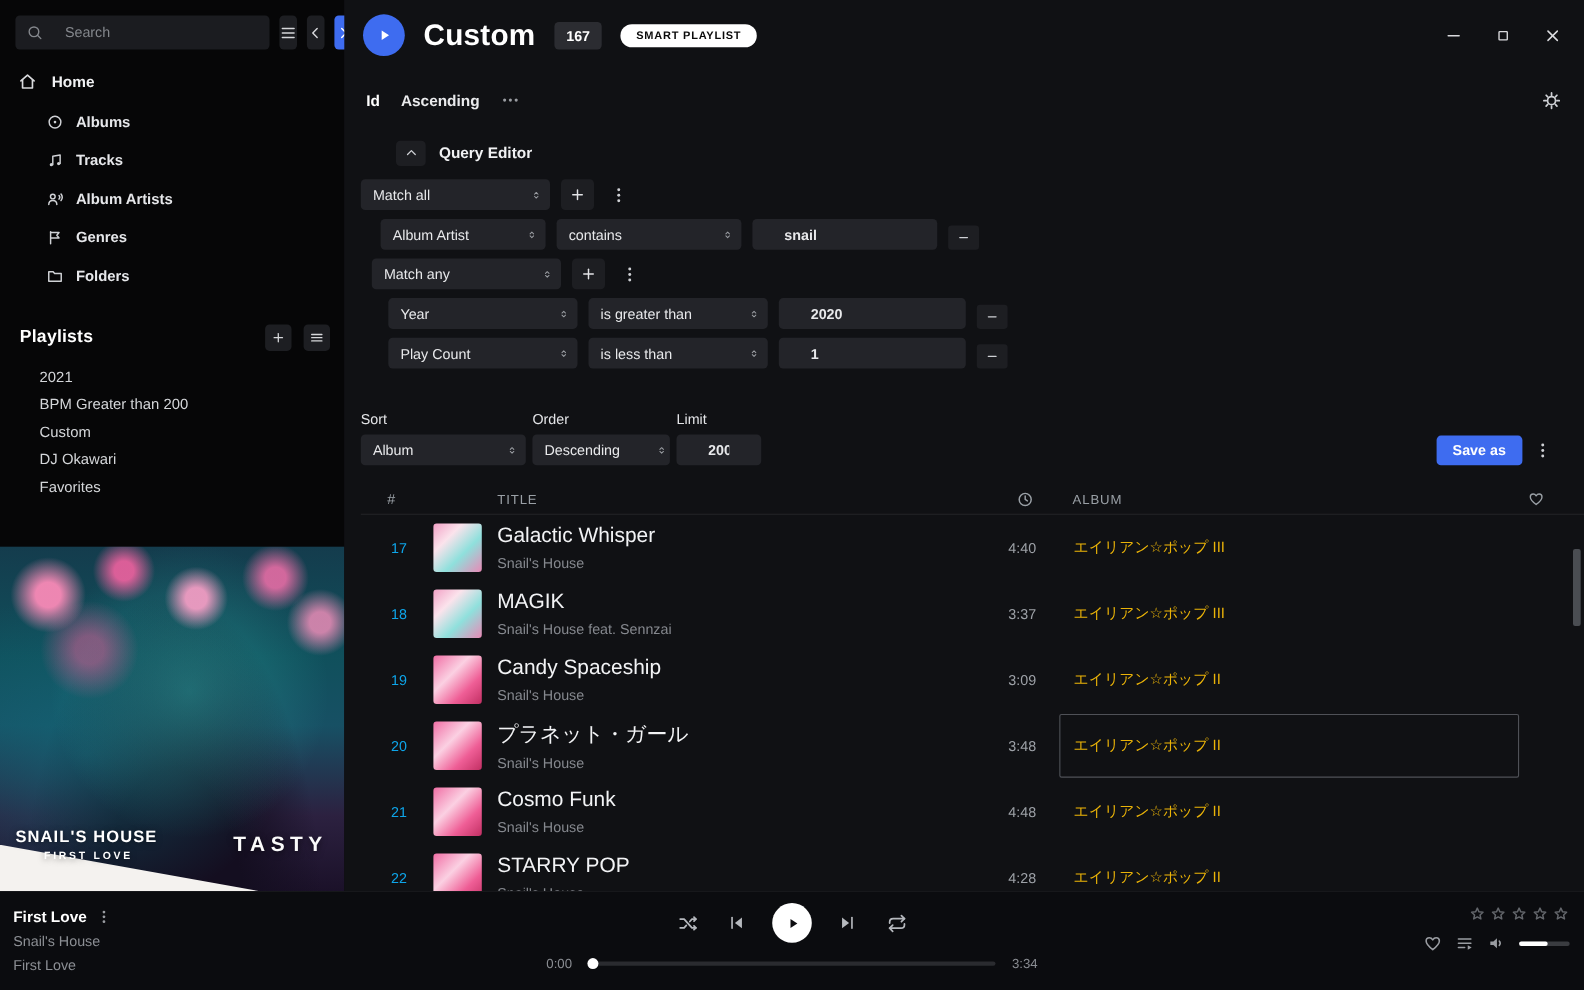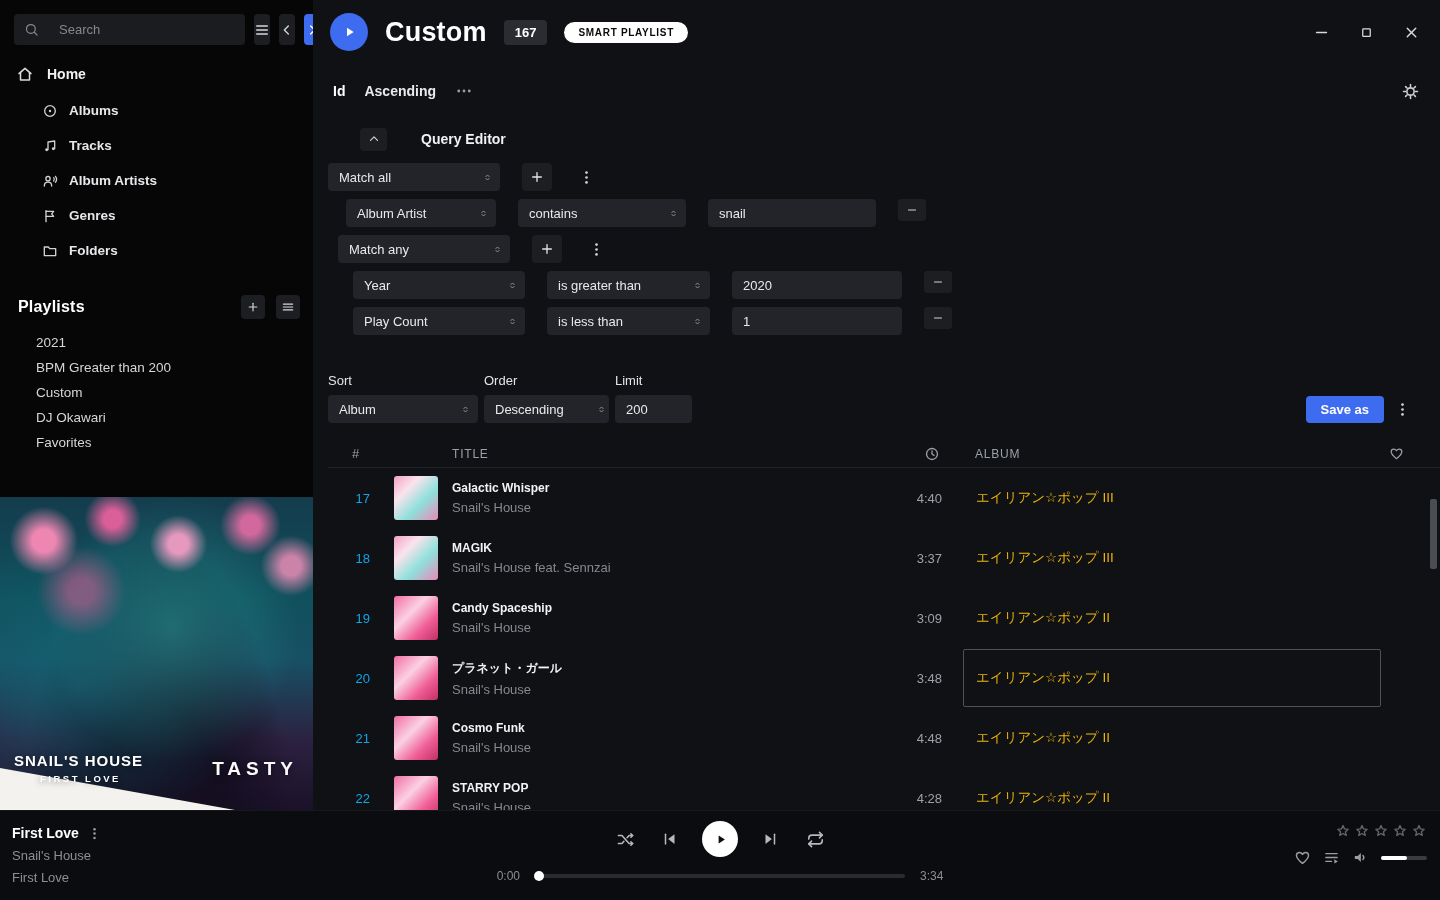--- a/index.html
+++ b/index.html
@@ -62,27 +62,27 @@
   .win-controls{margin-left:auto;display:flex;gap:15px;}
   .win-btn{width:30px;height:30px;background:none;border:none;color:#d9dadd;display:flex;align-items:center;justify-content:center;}
 
   .list-controls{display:flex;align-items:center;gap:19px;margin:14px 20px 0 20px;height:26px;flex-shrink:0;}
   .lc-field{font-size:14px;font-weight:800;}
   .lc-order{font-size:14px;font-weight:600;color:#e9eaec;}
   .icon-btn{background:none;border:none;color:#9a9da2;padding:0;display:flex;align-items:center;justify-content:center;}
   .lc-gear{margin-left:auto;color:#cfd1d5;}
 
   .query-editor{padding:0 20px 0 15px;flex-shrink:0;}
-  .qe-header{display:flex;align-items:center;gap:34px;margin:23px 0 12px 2px;height:24px;padding-left:30px;}
+  .qe-header{display:flex;align-items:center;gap:12px;margin:23px 0 12px 2px;height:24px;padding-left:30px;}
   .qe-toggle{width:27px;height:23px;background:#1d1e22;border:none;border-radius:4px;color:#cfd1d5;display:flex;align-items:center;justify-content:center;}
   .qe-title{font-size:14px;font-weight:700;color:#f0f1f3;}
-  .qe-row{display:flex;align-items:flex-start;gap:22px;margin-bottom:8px;}
+  .qe-row{display:flex;align-items:flex-end;gap:10px;margin-bottom:8px;}
   .select{height:28px;background:#232429;border-radius:4px;display:flex;align-items:center;justify-content:space-between;gap:6px;padding:0 7px 0 11px;font-size:13px;color:#e8e9eb;cursor:pointer;flex-shrink:0;}
   .select .caret{color:#9a9da2;flex-shrink:0;}
-  .tinput{height:28px;background:#232429;border:none;border-radius:4px;color:#e8e9eb;font-size:13px;padding:0 11px;outline:none;flex-shrink:0;}
+  .tinput{height:28px;background:#232429;border:none;border-radius:4px;color:#e8e9eb;font-size:13px;padding:0 29px;outline:none;flex-shrink:0;font-weight:bold;}
   .sq-btn{width:30px;height:28px;background:#1d1e22;border:none;border-radius:4px;color:#e3e4e7;display:flex;align-items:center;justify-content:center;flex-shrink:0;}
   .ghost-btn{width:24px;height:28px;background:none;border:none;color:#cfd1d5;display:flex;align-items:center;justify-content:center;flex-shrink:0;}
   .minus-btn{width:28px;height:22px;background:#1d1e22;border:none;border-radius:3px;color:#cfd1d5;display:flex;align-items:center;justify-content:center;flex-shrink:0;}
   .ind-a{margin-left:18px;}
   .ind-b{margin-left:10px;}
   .ind-c{margin-left:25px;}
   .w172{width:172px;}.w150{width:150px;}.w168{width:168px;}.w163{width:163px;}.w170{width:170px;}
   .w125{width:125px;gap:32px;}.w77{width:77px;}
 
   .sort-row{display:flex;align-items:flex-end;gap:6px;margin:30px 26px 0 15px;flex-shrink:0;}
@@ -98,21 +98,21 @@
   .t-head .h-num{justify-self:center;font-size:13px;}
   .t-head .h-time{justify-self:end;padding-right:2px;color:#9aa0a6;}
   .t-head .h-album{padding-left:12px;}
   .t-head .h-heart{justify-self:end;padding-right:36px;color:#9aa0a6;}
   .t-row{height:60px;cursor:pointer;}
   .t-num{justify-self:end;padding-right:14px;color:#0ea5e9;font-size:13px;}
   .t-art{width:44px;height:44px;border-radius:3px;margin-left:10px;}
   .art-a{background:linear-gradient(135deg,#f2a2c6 0%,#fbe3ec 30%,#8fe0dc 62%,#e989b6 100%);}
   .art-b{background:linear-gradient(135deg,#f06fa5 0%,#fbd0e2 38%,#ef5e96 70%,#c22f63 100%);}
   .t-titleblock{display:flex;flex-direction:column;gap:5px;min-width:0;padding-right:12px;}
-  .t-title{font-size:12px;font-weight:700;color:#f2f3f5;white-space:nowrap;overflow:hidden;text-overflow:ellipsis;}
+  .t-title{font-size:19px;font-weight:400;color:#f2f3f5;white-space:nowrap;overflow:hidden;text-overflow:ellipsis;}
   .t-artist{font-size:13px;color:#85888e;white-space:nowrap;overflow:hidden;text-overflow:ellipsis;}
   .t-time{justify-self:end;color:#9da1a7;font-size:13px;}
   .t-album{align-self:stretch;display:flex;align-items:center;padding:0 12px;margin:1px 0;border:1px solid transparent;border-radius:2px;min-width:0;}
   .t-album span{font-size:13.5px;color:#eab308;white-space:nowrap;overflow:hidden;text-overflow:ellipsis;}
   .t-album.focused{border-color:#4f5157;}
   .scroll-thumb{position:absolute;right:3px;top:76px;width:7px;height:70px;background:#4a4d52;border-radius:2px;cursor:pointer;}
 
   
   .player{height:90px;background:#0b0c0f;border-top:1px solid #17181b;position:relative;flex-shrink:0;}
   .np{position:absolute;left:12px;top:14px;}

